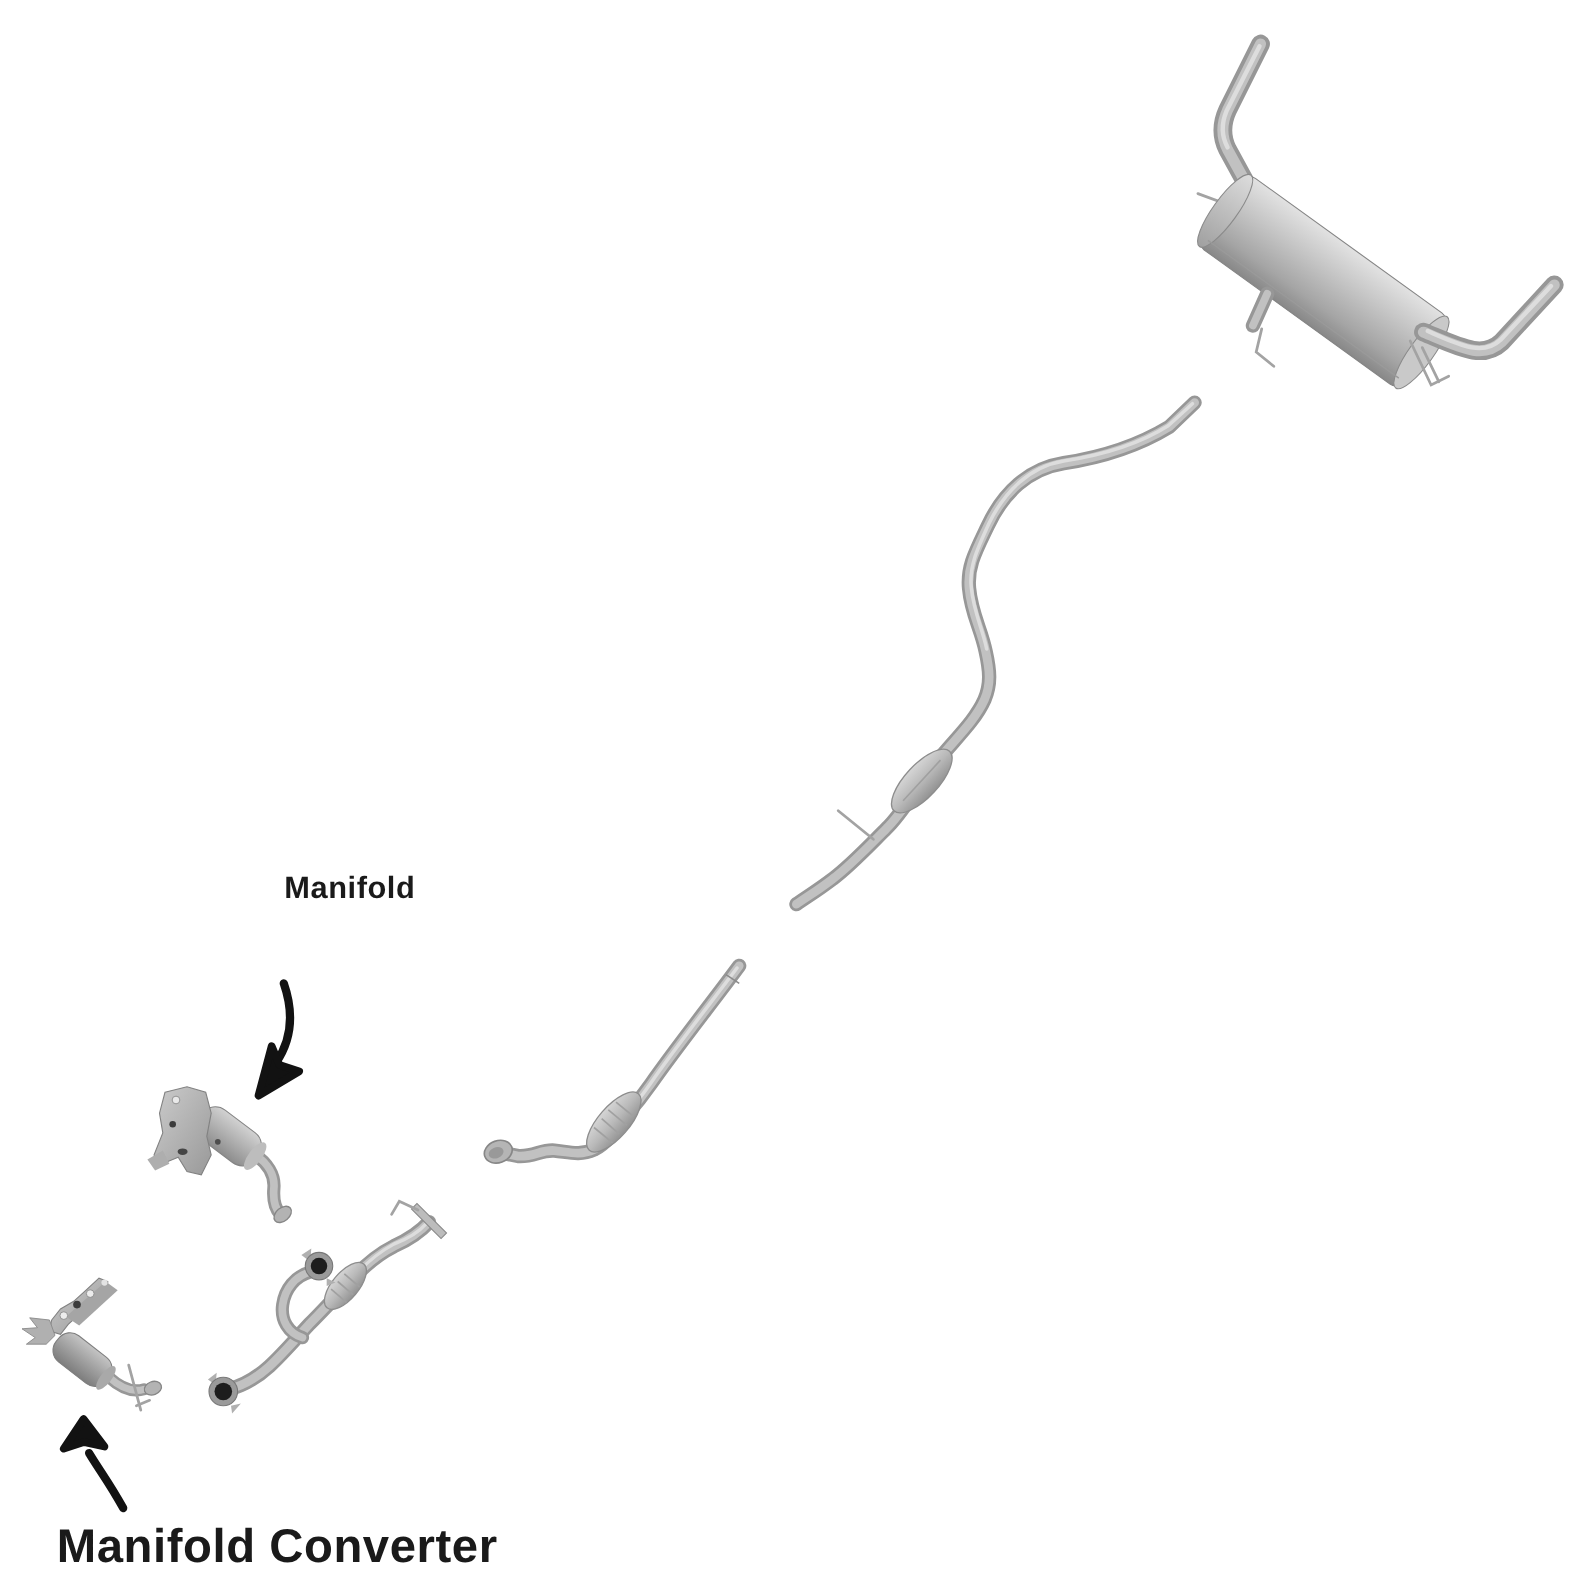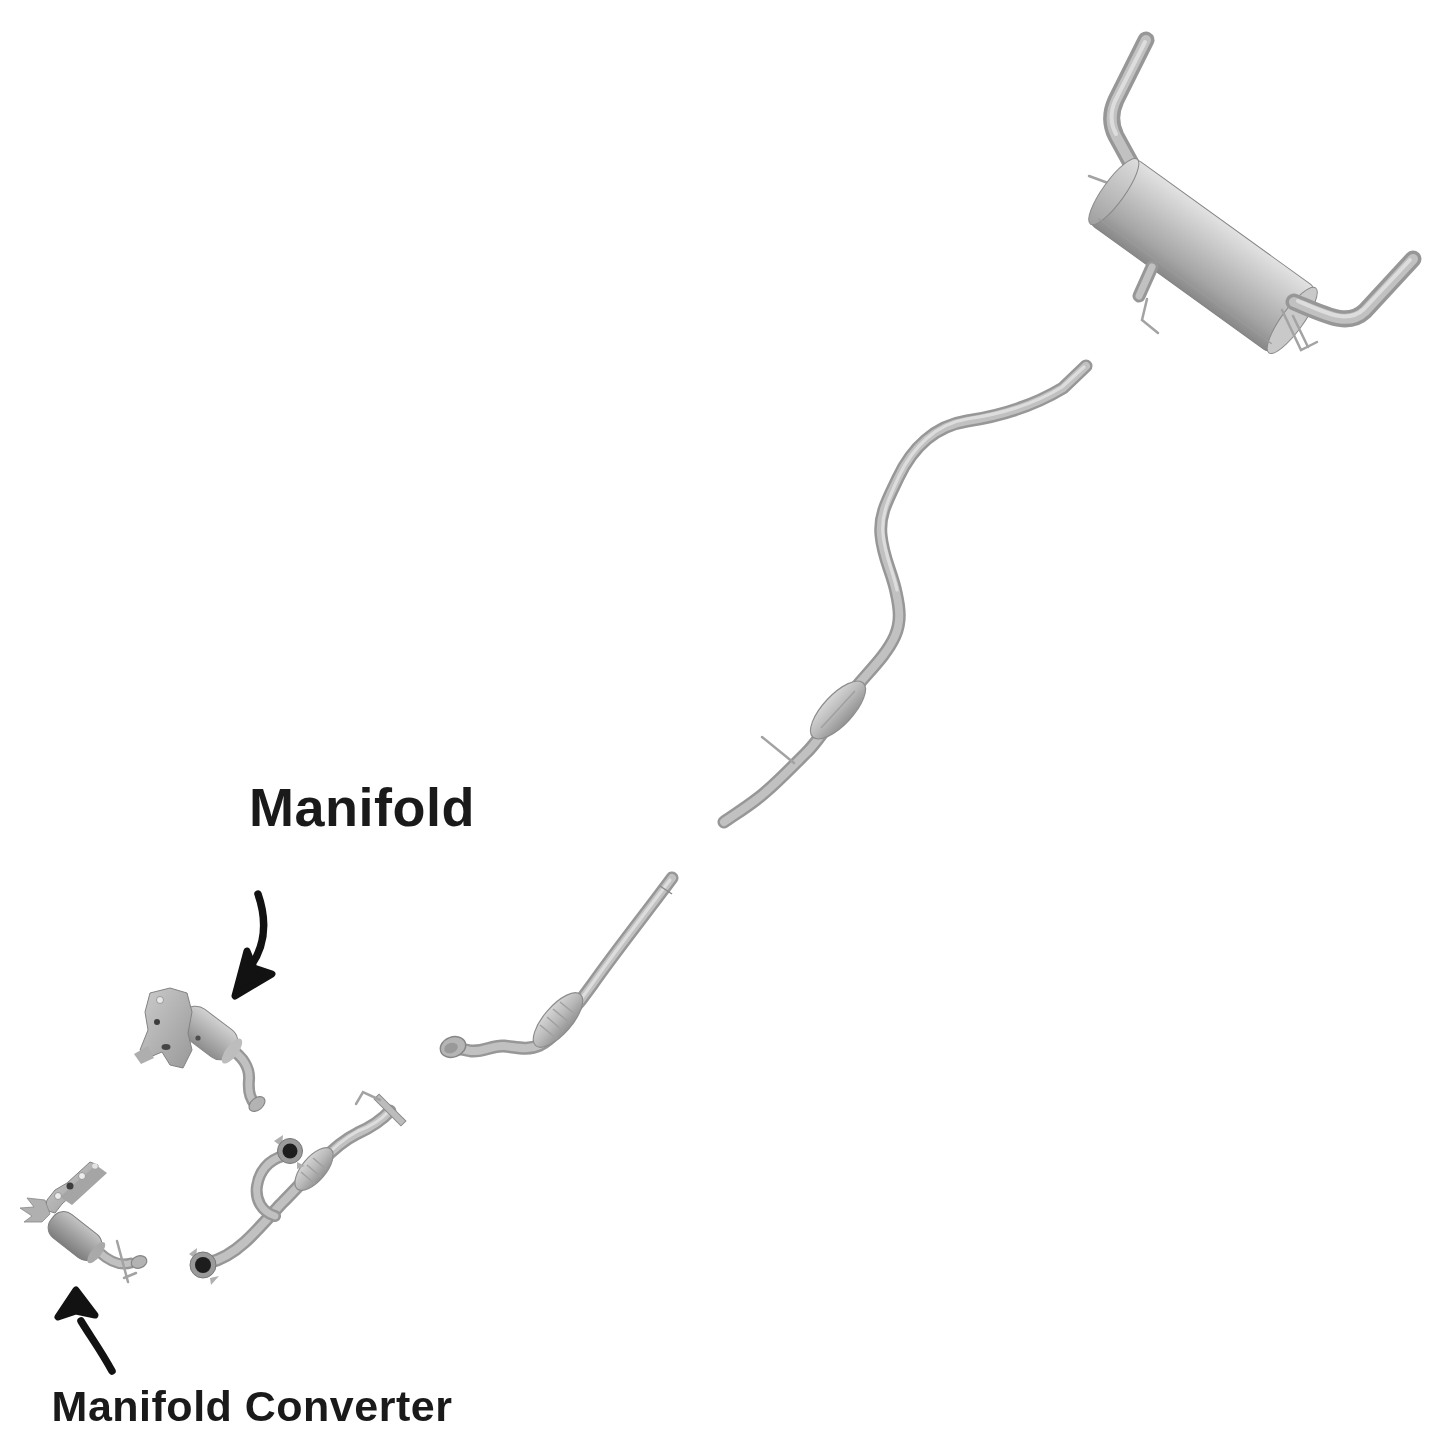--- a/index.html
+++ b/index.html
@@ -20,22 +20,22 @@
   .arrowStroke{fill:none;stroke:#121212;stroke-width:7.5;stroke-linecap:round;}
   .label{
     position:absolute;
     color:#1a1a1a;
     font-weight:700;
     letter-spacing:0.5px;
   }
   .label-upper{
     left:318px;top:777px;
     transform:translateX(-50%);
-    font-size:54px;line-height:60px;
-    text-align:center;white-space:nowrap;margin-left:44px;
+    font-size:28px;line-height:60px;
+    text-align:center;white-space:nowrap;
   }
   .label-upper span{display:block;}
   .label-lower{
     left:252px;top:1383px;
     transform:translateX(-50%);
     font-size:43px;line-height:46px;
     white-space:nowrap;
   }
 </style>
 </head>

